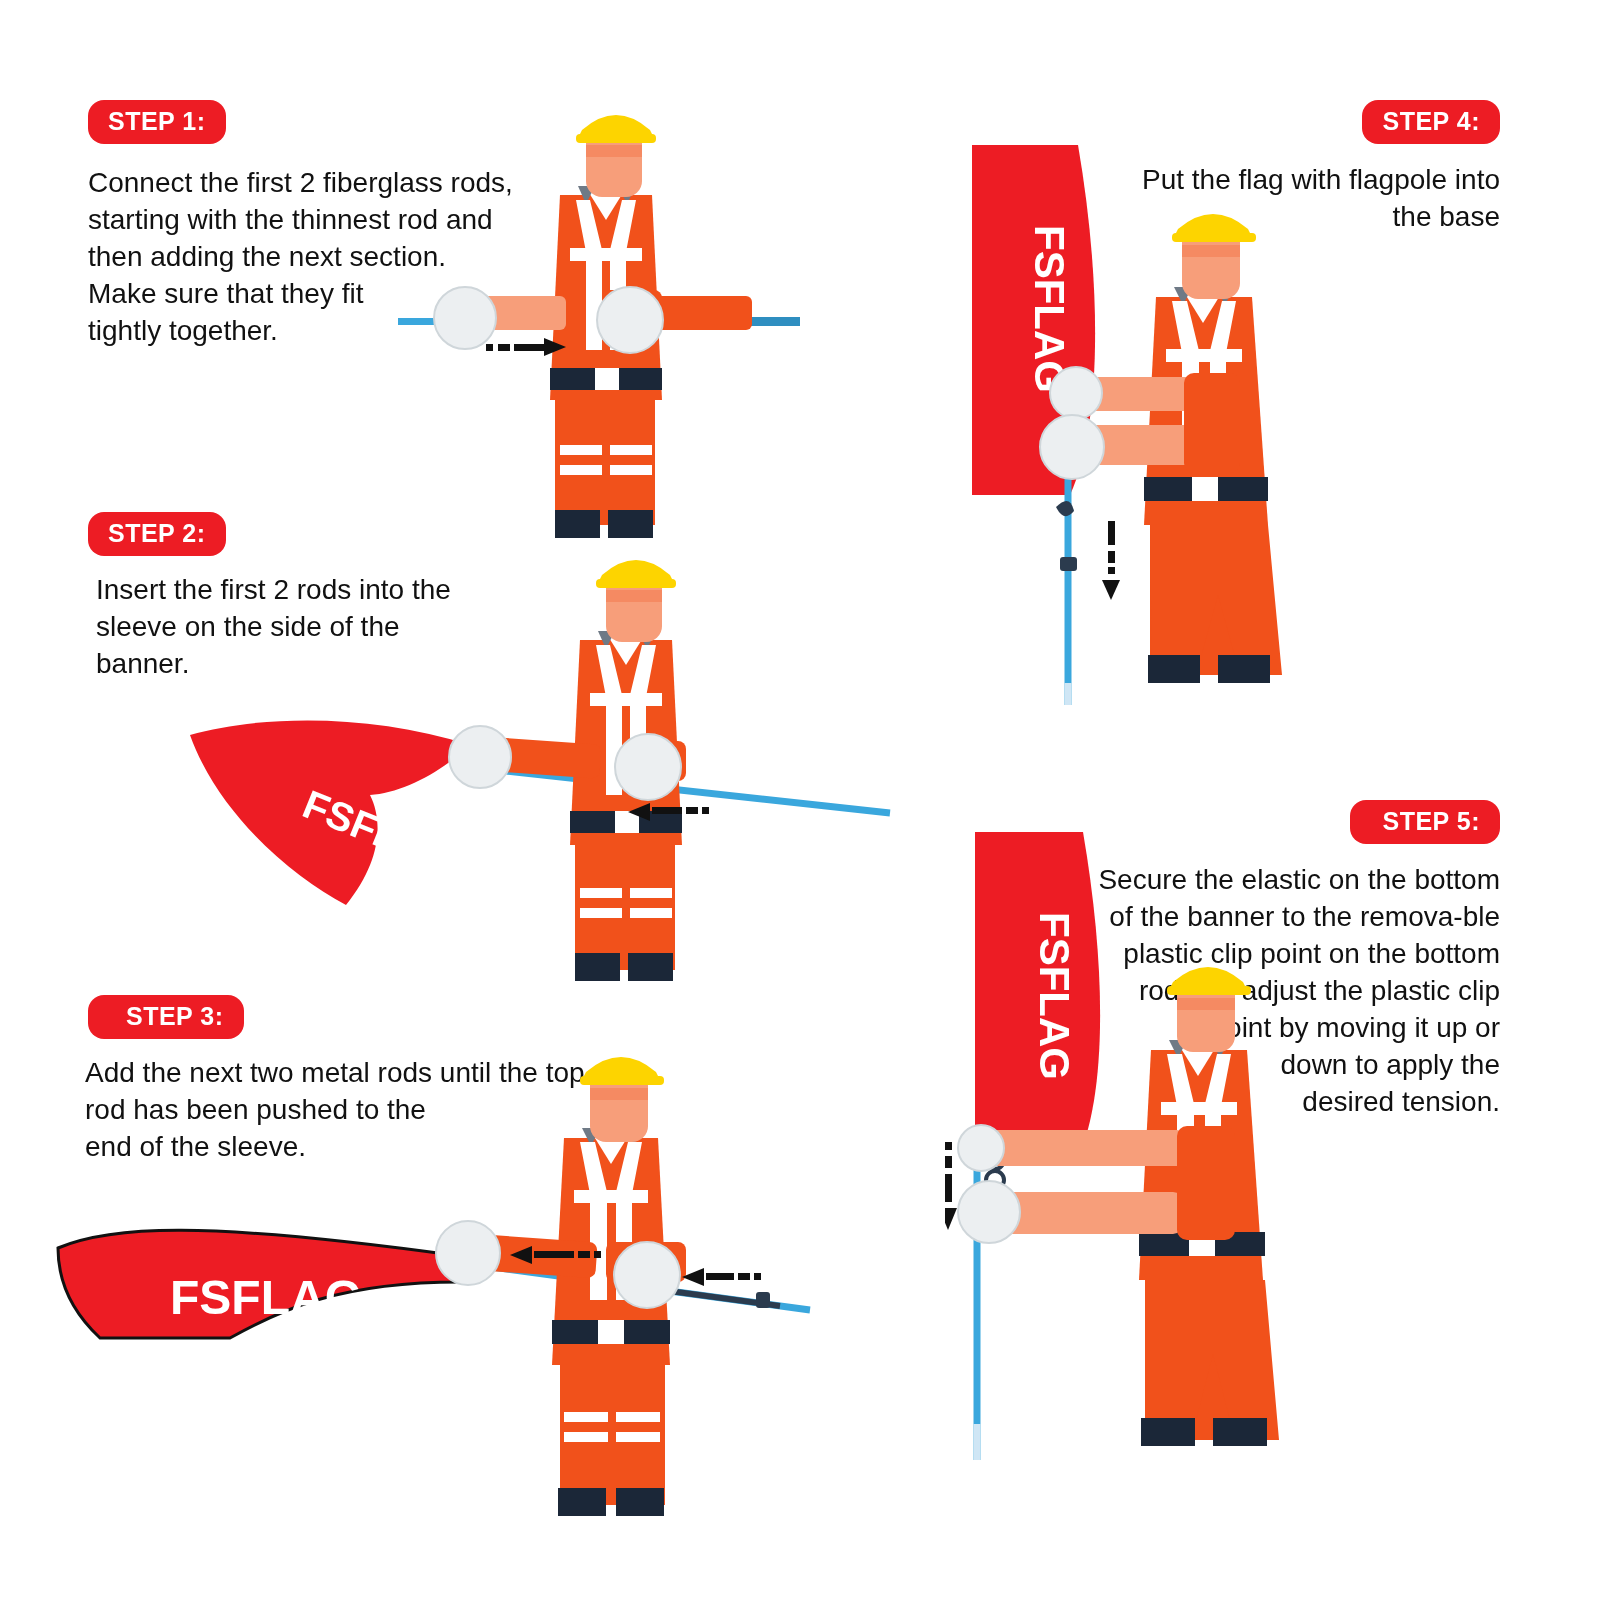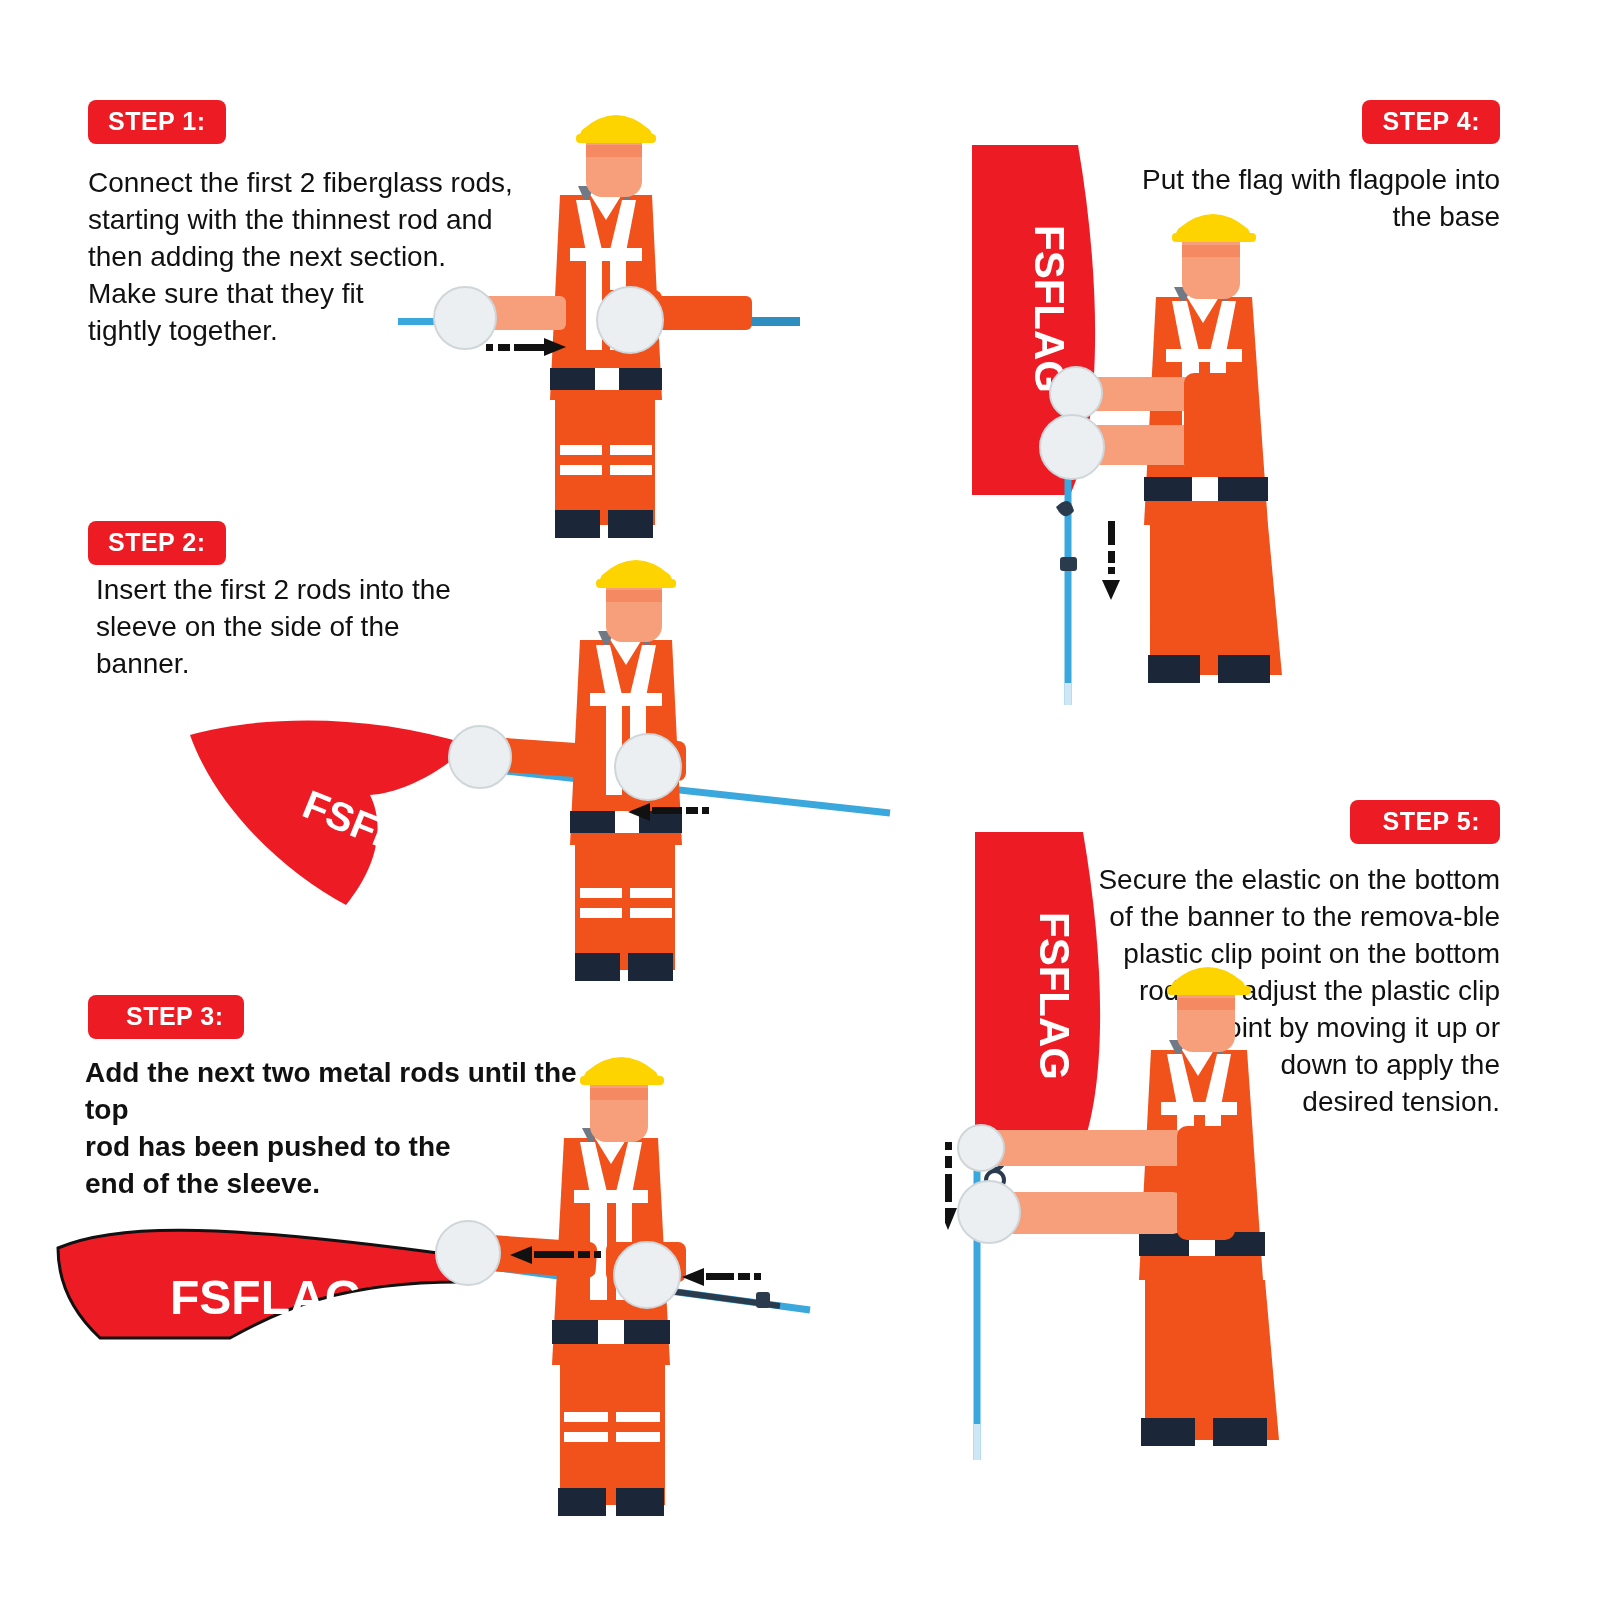--- a/index.html
+++ b/index.html
@@ -21,21 +21,21 @@
 
   
   .step-badge {
     position: absolute;
     background: #ed1c24;
     color: #ffffff;
     font-weight: bold;
     font-size: 25px;
     letter-spacing: 0.5px;
     padding: 7px 20px 8px 20px;
-    border-radius: 8px;
+    border-radius: 16px;
     white-space: nowrap;
   }
 
   
   .step-text {
     position: absolute;
     color: #111111;
     font-size: 28px;
     line-height: 1.32;
     white-space: pre-line;
@@ -103,21 +103,21 @@
 
       <g>
         <rect x="96" y="244" width="7" height="7" fill="#111"></rect>
         <rect x="108" y="244" width="12" height="7" fill="#111"></rect>
         <rect x="124" y="244" width="30" height="7" fill="#111"></rect>
         <path d="M154 238 l22 9 l-22 9 z" fill="#111"></path>
       </g>
     </svg>
   </div>
 
-  <div class="step-badge" style="left:88px; top:512px;margin-top:9px;">STEP 2:</div>
+  <div class="step-badge" style="left:88px; top:512px;">STEP 2:</div>
   <div class="step-text" style="left:96px; top:572px; width:420px;">Insert the first 2 rods into the
 sleeve on the side of the
 banner.</div>
 
   <div class="fig" style="left:170px; top:545px;">
     <svg width="740" height="450" viewBox="0 0 740 450">
 
       <g>
         <line x1="300" y1="222" x2="720" y2="268" stroke="#3aa7dd" stroke-width="7"></line>
       </g>
@@ -159,21 +159,21 @@
       <g>
         <path d="M480 258 l-22 9 l22 9 z" fill="#111"></path>
         <rect x="482" y="262" width="30" height="7" fill="#111"></rect>
         <rect x="516" y="262" width="12" height="7" fill="#111"></rect>
         <rect x="532" y="262" width="7" height="7" fill="#111"></rect>
       </g>
     </svg>
   </div>
 
   <div class="step-badge" style="left:88px; top:995px;padding-left:38px;">STEP 3:</div>
-  <div class="step-text" style="left:85px; top:1055px; width:530px;font-weight:bold;">Add the next two metal rods until the top
+  <div class="step-text" style="left:85px; top:1055px; width:530px;">Add the next two metal rods until the top
 rod has been pushed to the
 end of the sleeve.</div>
 
   <div class="fig" style="left:40px; top:1020px;">
     <svg width="830" height="520" viewBox="0 0 830 520">
 
       <g>
         <line x1="400" y1="240" x2="770" y2="290" stroke="#3aa7dd" stroke-width="7"></line>
         <line x1="600" y1="267" x2="740" y2="286" stroke="#2b3b4e" stroke-width="6"></line>
         <rect x="716" y="272" width="14" height="16" rx="3" fill="#2b3b4e"></rect>

